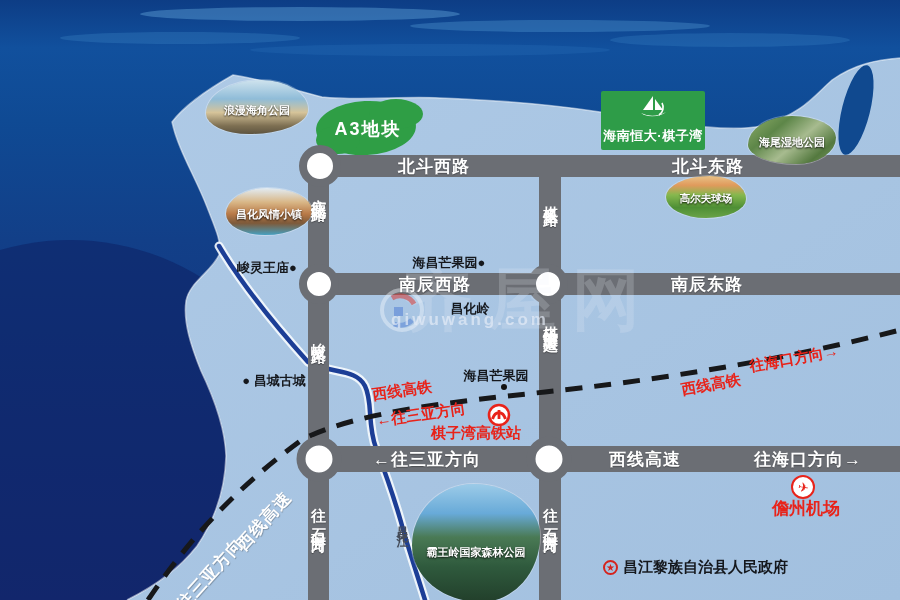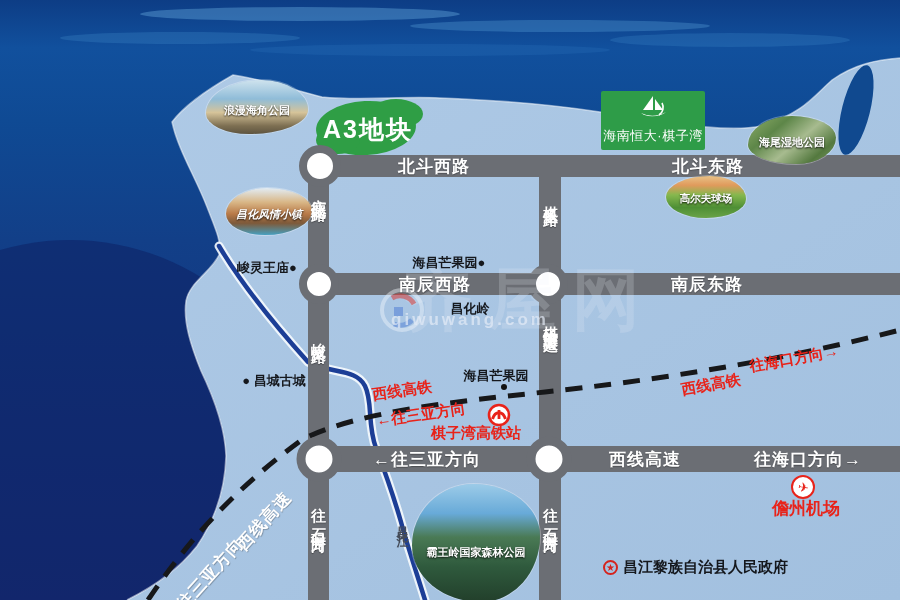--- a/index.html
+++ b/index.html
@@ -49,21 +49,21 @@
   #lbl-dragon{left:449px;top:263px}
   #lbl-temple{left:267px;top:268px}
   #lbl-ancient{left:274px;top:381px}
   #lbl-mango{left:496px;top:376px}
   #dot-mango{position:absolute;left:501px;top:384px;width:6px;height:6px;border-radius:50%;
              background:#111;z-index:5;}
   #lbl-river{left:402px;top:524px;transform:translate(-50%,-50%);writing-mode:vertical-rl;
              text-orientation:upright;color:#454c59;font-size:12px;letter-spacing:5px;}
 
   
-  #lbl-a3{left:368px;top:129px;font-size:25px;letter-spacing:2px;color:#fff;}
+  #lbl-a3{left:368px;top:129px;font-size:18px;letter-spacing:2px;color:#fff;}
 
   
   #icon-station{position:absolute;left:486px;top:402px;z-index:5;}
   #icon-plane{position:absolute;left:791px;top:475px;width:24px;height:24px;border:2px solid #e8231a;
               border-radius:50%;background:#fff;display:flex;align-items:center;justify-content:center;
               z-index:5;box-sizing:border-box;}
   #icon-plane span{color:#e8231a;font-size:13px;line-height:1;transform:rotate(10deg);}
   #gov{position:absolute;left:603px;top:558px;display:flex;align-items:center;gap:5px;z-index:5;}
   #icon-gov-star{width:15px;height:15px;border:2px solid #d5231d;border-radius:50%;display:flex;
                  align-items:center;justify-content:center;color:#d5231d;font-size:10px;line-height:1;
@@ -72,39 +72,39 @@
 
   
   .photo{position:absolute;overflow:hidden;z-index:3;box-shadow:0 0 0 1px rgba(255,255,255,.3);}
   .photo .cap{position:absolute;left:50%;top:55%;transform:translate(-50%,-50%);color:#fff;
               font-weight:bold;font-size:11px;white-space:nowrap;text-shadow:0 1px 2px rgba(0,0,0,.9);}
   #photo-cape{left:206px;top:80px;width:102px;height:54px;
       border-radius:54% 46% 58% 42% / 62% 55% 45% 38%;
       background:linear-gradient(180deg,#cfe3ee 0%,#8fbcd8 35%,#d6c49a 60%,#7d6f52 85%,#5e5440 100%);}
   #photo-town{left:226px;top:188px;width:86px;height:47px;
       border-radius:48% 52% 55% 45% / 55% 48% 52% 45%;
-      background:linear-gradient(180deg,#e2ecf4 0%,#d9b787 30%,#b97a48 55%,#7e5a3a 75%,#46a0c0 100%);font-style:italic;}
+      background:linear-gradient(180deg,#e2ecf4 0%,#d9b787 30%,#b97a48 55%,#7e5a3a 75%,#46a0c0 100%);}
   #photo-wetland{left:748px;top:116px;width:88px;height:48px;
       border-radius:50% 50% 45% 55% / 60% 45% 55% 40%;
       background:linear-gradient(140deg,#8fae6b 0%,#5d8648 30%,#a7bb8f 55%,#54793f 80%,#7b9a63 100%);}
   #photo-golf{left:666px;top:176px;width:80px;height:42px;font-size:10px;
       border-radius:55% 45% 50% 50% / 50% 55% 45% 50%;
       background:linear-gradient(180deg,#e8c287 0%,#e09a5c 22%,#86b84e 45%,#4e8f35 75%,#6aa348 100%);}
   #photo-golf .cap{font-size:10.5px;}
   #photo-bawang{left:412px;top:484px;width:128px;height:118px;
       border-radius:48% 52% 46% 54% / 52% 44% 56% 48%;
       background:linear-gradient(180deg,#9ccbe8 0%,#68aad8 25%,#4a7a55 45%,#2f5a3d 70%,#223f2b 100%);}
   #photo-bawang .cap{top:58%;}
 
   
   #logo{position:absolute;left:601px;top:91px;width:104px;height:59px;background:#2e9c48;z-index:4;
         display:flex;flex-direction:column;align-items:center;justify-content:flex-end;
         padding-bottom:5px;box-sizing:border-box;border-radius:2px;}
   #logo .sail{position:absolute;top:3px;left:50%;transform:translateX(-50%);}
-  #logo .logo-title{color:#fff;font-size:13px;font-weight:normal;letter-spacing:.5px;white-space:nowrap;margin-top:16px;}
+  #logo .logo-title{color:#fff;font-size:13px;font-weight:bold;letter-spacing:.5px;white-space:nowrap;margin-top:16px;}
 
   
   #wm-cn{position:absolute;left:530px;top:300px;transform:translate(-50%,-50%);font-size:68px;
          font-weight:bold;color:rgba(235,242,250,.20);letter-spacing:16px;z-index:2;white-space:nowrap;}
   #wm-logo{position:absolute;left:378px;top:286px;z-index:2;opacity:.8;}
   #wm-en{position:absolute;left:470px;top:320px;transform:translate(-50%,-50%);font-size:17px;
          font-weight:bold;color:rgba(228,235,246,.70);letter-spacing:3px;z-index:2;}
 </style>
 </head>
 <body>

